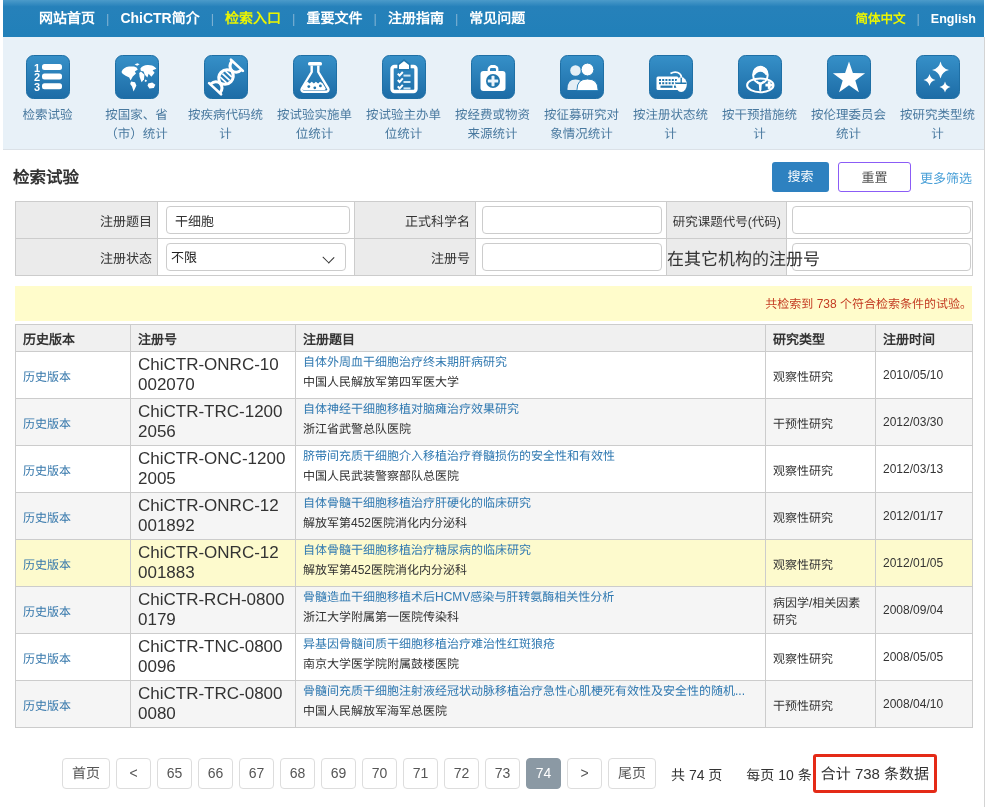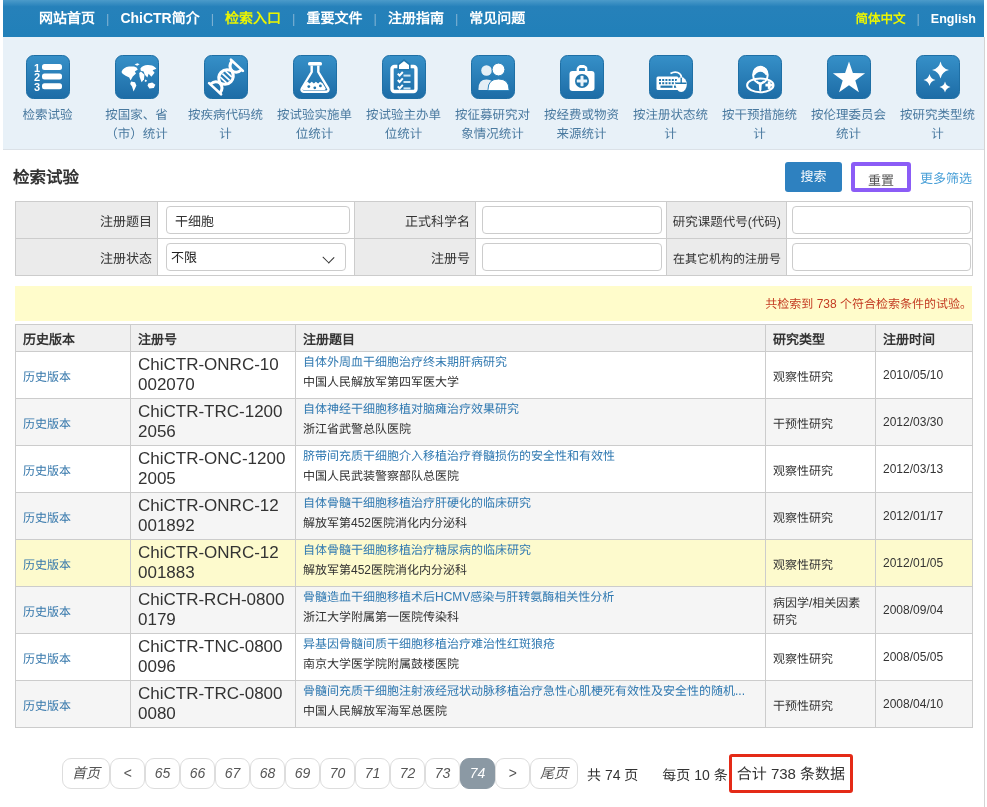--- a/index.html
+++ b/index.html
@@ -20,21 +20,21 @@
 .it{display:inline-block;width:89px;vertical-align:top;text-align:center;}
 .it svg{display:block;margin:0 auto;}
 .it .lb{margin-top:7px;font-size:12.5px;line-height:19px;color:#49799f;}
 
 .content{padding:0 12px;}
 .hrow{padding-top:12px;height:51px;}
 .hrow h2{display:inline-block;margin-left:-2px;font-size:16.5px;color:#333;line-height:30px;}
 .hrow .bts{float:right;}
 .btn{display:inline-block;height:30px;line-height:30px;text-align:center;font-size:13px;border-radius:3px;vertical-align:middle;}
 .btn.search{width:57px;background:#2e81c0;color:#fff;}
-.btn.reset{width:60px;background:#fff;border:4px solid #8b5cf6;color:#555;margin-left:9px;}
+.btn.reset{width:73px;background:#fff;border:1px solid #8b5cf6;color:#555;margin-left:9px;}
 .more{font-size:13px;color:#4aa0d8;margin-left:9px;vertical-align:middle;text-decoration:none;}
 
 table.ft{border-collapse:collapse;width:957px;table-layout:fixed;}
 table.ft td{border:1px solid #ccc;height:37px;font-size:13px;}
 table.ft td.lab{background:#ebebeb;text-align:right;padding-right:5px;color:#333;white-space:nowrap;}
 table.ft td.inp{background:#fff;}
 .tin{display:block;height:28px;border:1px solid #ccc;border-radius:4px;font-size:13px;padding:0 8px;color:#333;font-family:"Liberation Sans",sans-serif;outline:none;}
 select.tin{padding:0 4px;color:#222;appearance:none;background:#fff;}
 .selwrap{position:relative;}
 .selwrap:after{content:"";position:absolute;right:13px;top:10px;width:8px;height:8px;border-right:1.6px solid #333;border-bottom:1.6px solid #333;transform:rotate(45deg) scaleY(.9);pointer-events:none;}
@@ -47,21 +47,21 @@
 table.rt td{height:47px;}
 table.rt tr.alt td{background:#f5f5f5;}
 table.rt tr.hl td{background:#fdfacd;}
 td.regno{font-size:17px;word-break:break-all;line-height:20px;padding:0 8px 0 7px !important;}
 a.hv{color:#3577ab;text-decoration:none;}
 td.tt{padding:5px 8px 0 5px;vertical-align:top;}
 td.tt a{color:#3079b1;text-decoration:none;display:block;line-height:20px;}
 td.tt .org{line-height:20px;color:#333;}
 
 .pager{margin-top:26px;text-align:left;padding-left:47px;font-size:14px;color:#333;white-space:nowrap;}
-.pg{display:inline-block;height:31px;line-height:29px;border:1px solid #ddd;border-radius:9px;background:#fff;color:#555;width:35px;text-align:center;vertical-align:middle;font-style:italic;}
+.pg{display:inline-block;height:31px;line-height:29px;border:1px solid #ddd;border-radius:4px;background:#fff;color:#555;width:35px;margin-right:6px;text-align:center;vertical-align:middle;}
 .pg.wd{width:48px;}
 .pg.cur{background:#8b99a4;border-color:#8b99a4;color:#fff;}
 .pstat{margin-left:9px;vertical-align:middle;}
 .total{display:inline-block;border:3px solid #e42a17;border-radius:3px;height:39px;line-height:33px;padding:0 5px;margin-left:1px;vertical-align:middle;font-size:15px;}
 </style>
 </head>
 <body>
 <div class="page">
 <div class="rline"></div>
 <div class="nav">
@@ -128,38 +128,38 @@
             <path d="M15.8,31.4 l1.8,2 3.2,-3.6"></path>
 </g>
 <g stroke="#cfe6f4" stroke-width="2">
 <path d="M21.5,20.6 h7"></path>
             <path d="M21.5,27 h7"></path>
             <path d="M21.5,33.4 h7"></path>
 </g>
 </svg><div class="lb">按试验主办单<br>位统计</div></div>
 <div class="it"><svg width="44" height="44">
           <rect x="0.5" y="0.5" width="43" height="43" rx="7" fill="url(#icg)" stroke="#1e6fa5"></rect>
-<g fill="#fff" opacity="0.88">
-<circle cx="15.5" cy="15.5" r="5.3"></circle>
-<path d="M7.5,33.8 q0,-9.3 8,-9.3 q8,0 8,9.3 l0,1.2 -16,0 z"></path>
-</g>
-<g fill="#fff" stroke="#2f84bb" stroke-width="1">
-<circle cx="27.5" cy="14.5" r="6.4"></circle>
-<path d="M17,34.6 q0,-10.6 10.5,-10.6 q10.5,0 10.5,10.6 l0,0.9 -21,0 z"></path>
-</g>
-</svg><div class="lb">按征募研究对<br>象情况统计</div></div>
-<div class="it"><svg width="44" height="44">
-          <rect x="0.5" y="0.5" width="43" height="43" rx="7" fill="url(#icg)" stroke="#1e6fa5"></rect>
 <path d="M17.8,16.5 v-2.3 a2.4,2.4 0 0 1 2.4,-2.4 h3.6 a2.4,2.4 0 0 1 2.4,2.4 v2.3" fill="none" stroke="#fff" stroke-width="2.4"></path>
 <rect x="19.5" y="10" width="5" height="2.4" fill="#fff"></rect>
 <rect x="9.5" y="16" width="25" height="20" rx="3" fill="#fff"></rect>
 <circle cx="22" cy="26" r="7" fill="#2176ad"></circle>
 <rect x="20.5" y="20.8" width="3" height="10.4" rx="0.6" fill="#eaf4fb"></rect>
 <rect x="16.8" y="24.5" width="10.4" height="3" rx="0.6" fill="#eaf4fb"></rect>
 </svg><div class="lb">按经费或物资<br>来源统计</div></div>
+<div class="it"><svg width="44" height="44">
+          <rect x="0.5" y="0.5" width="43" height="43" rx="7" fill="url(#icg)" stroke="#1e6fa5"></rect>
+<g fill="#fff" opacity="0.88">
+<circle cx="15.5" cy="15.5" r="5.3"></circle>
+<path d="M7.5,33.8 q0,-9.3 8,-9.3 q8,0 8,9.3 l0,1.2 -16,0 z"></path>
+</g>
+<g fill="#fff" stroke="#2f84bb" stroke-width="1">
+<circle cx="27.5" cy="14.5" r="6.4"></circle>
+<path d="M17,34.6 q0,-10.6 10.5,-10.6 q10.5,0 10.5,10.6 l0,0.9 -21,0 z"></path>
+</g>
+</svg><div class="lb">按征募研究对<br>象情况统计</div></div>
 <div class="it"><svg width="44" height="44">
           <rect x="0.5" y="0.5" width="43" height="43" rx="7" fill="url(#icg)" stroke="#1e6fa5"></rect>
 <rect x="7.5" y="21.5" width="22" height="13.5" rx="1.5" fill="#fff"></rect>
 <g fill="#2176ad">
 <rect x="10" y="24" width="2" height="2"></rect>
             <rect x="13.2" y="24" width="2" height="2"></rect>
             <rect x="16.4" y="24" width="2" height="2"></rect>
             <rect x="19.6" y="24" width="2" height="2"></rect>
             <rect x="22.8" y="24" width="2" height="2"></rect>
             <rect x="26" y="24" width="2" height="2"></rect>
@@ -230,21 +230,21 @@
       <td class="lab">注册状态</td>
       <td class="inp">
               <div class="selwrap" style="width:180px;margin-left:8px;">
                 <select class="tin" style="width:180px;"><option>不限</option></select>
               </div>
             </td>
       <td class="lab">注册号</td>
       <td class="inp">
               <input class="tin" style="width: 180px; margin-left: 6px;">
             </td>
-      <td class="lab" style="font-size:12px;">在其它机构的注册号</td>
+      <td class="lab" style="font-size:17px;">在其它机构的注册号</td>
       <td class="inp">
               <input class="tin" style="width: 179px; margin-left: 5px;">
             </td>
     </tr>
   </tbody>
       </table>
   <div class="notice">共检索到 738 个符合检索条件的试验。</div>
   <table class="rt" id="rtable">
     <colgroup>
           <col style="width:115px">

